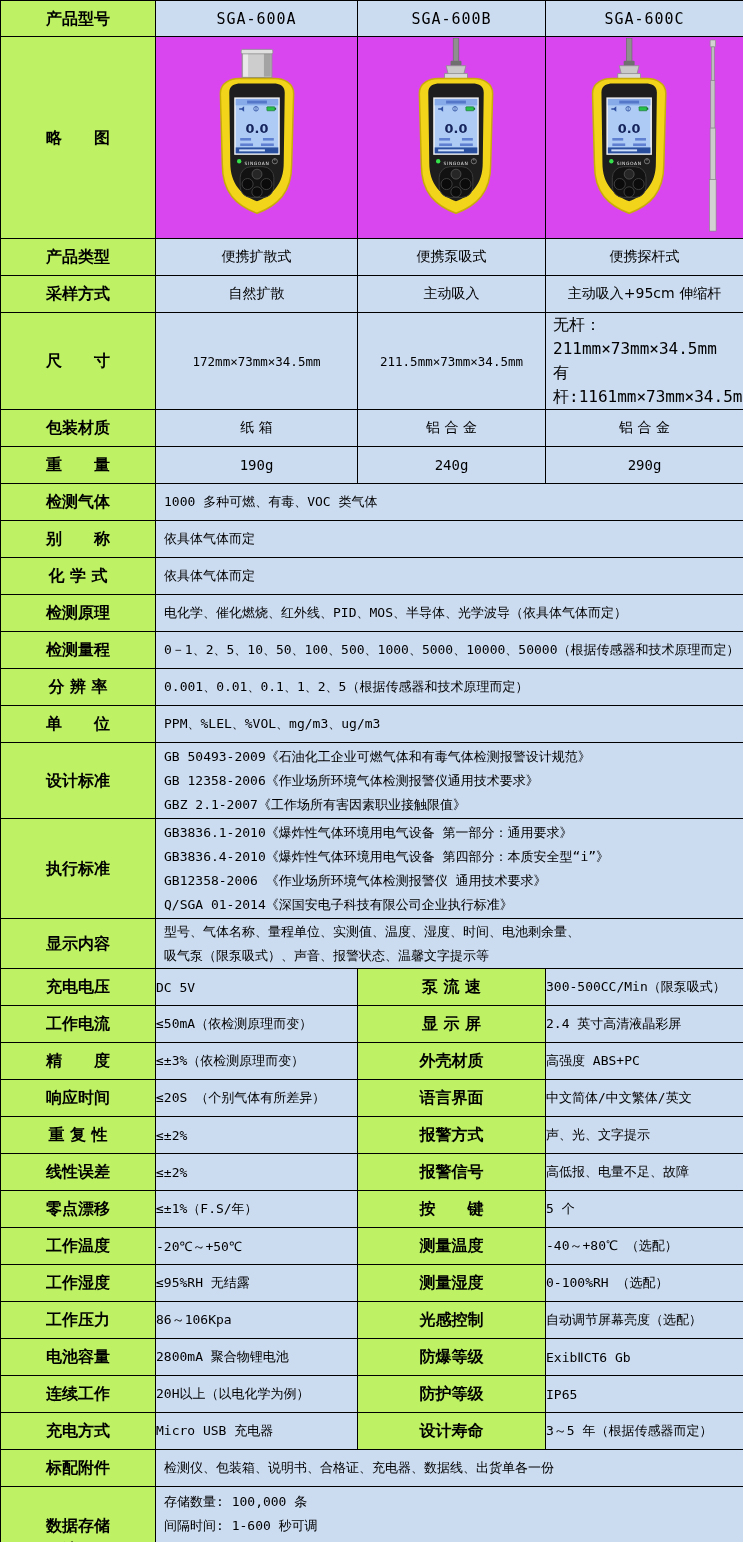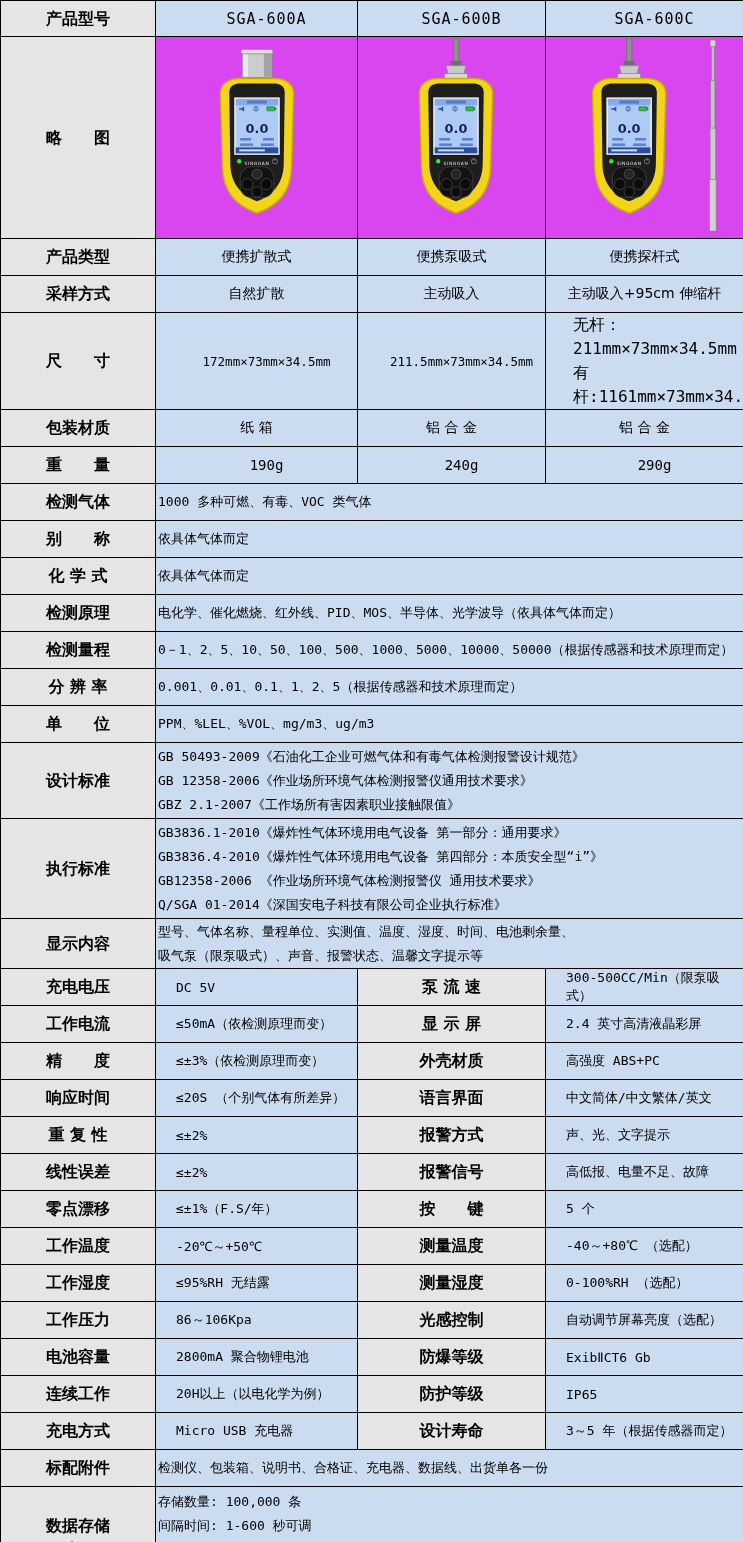--- a/index.html
+++ b/index.html
@@ -1,27 +1,27 @@
 <!DOCTYPE html>
 <html><head>
 <meta charset="utf-8">
 <style>
   html,body{margin:0;padding:0;background:#ffffff;}
   body{width:743px;font-family:"DejaVu Sans","Liberation Sans",sans-serif;color:#000;}
   table.spec{border-collapse:collapse;width:743px;table-layout:fixed;background:#fff;}
   td{border:1.5px solid #000;padding:0;vertical-align:middle;overflow:hidden;}
   tr.h36{height:36px}tr.h37{height:37px}tr.h50{height:50px}tr.h57{height:57px}
   tr.h76{height:76px}tr.h100{height:100px}tr.h102{height:102px}tr.h202{height:202px}
-  .lbl{background:#e5e5e5;font-weight:bold;font-size:16px;text-align:center;line-height:1.5;}
+  .lbl{background:#bef264;font-weight:bold;font-size:16px;text-align:center;line-height:1.5;}
   .val{background:#CBDBF0;font-size:14px;}
   .center{text-align:center;}
-  .mono{font-family:"DejaVu Sans Mono","Liberation Mono",monospace;padding-left:20px;}
+  .mono{font-family:"DejaVu Sans Mono","Liberation Mono",monospace;}
   .model{font-size:15px;letter-spacing:1px;}
   .sketch{background:#d946ef;text-align:center;}
-  .line{padding-left:2px;font-size:13px;line-height:24px;text-align:left;}
+  .line{padding-left:8px;font-size:13px;line-height:24px;text-align:left;}
   .pairv{font-size:13px;text-align:left;}
   .cmp{font-size:14px;}
   .size-ab{font-size:12.5px;}
   .size-c .line{font-size:16px;line-height:24px;padding-left:7px;}
   svg.device{width:196px;height:200px;display:block;margin:0 auto;}
   .scr-val{font-family:"DejaVu Sans",sans-serif;font-weight:bold;font-size:13px;fill:#16245c;text-anchor:middle;}
   .brand{font-family:"DejaVu Sans",sans-serif;font-size:4.5px;fill:#e8e8e8;text-anchor:middle;letter-spacing:.6px;}
 </style>
 </head>
 <body>

